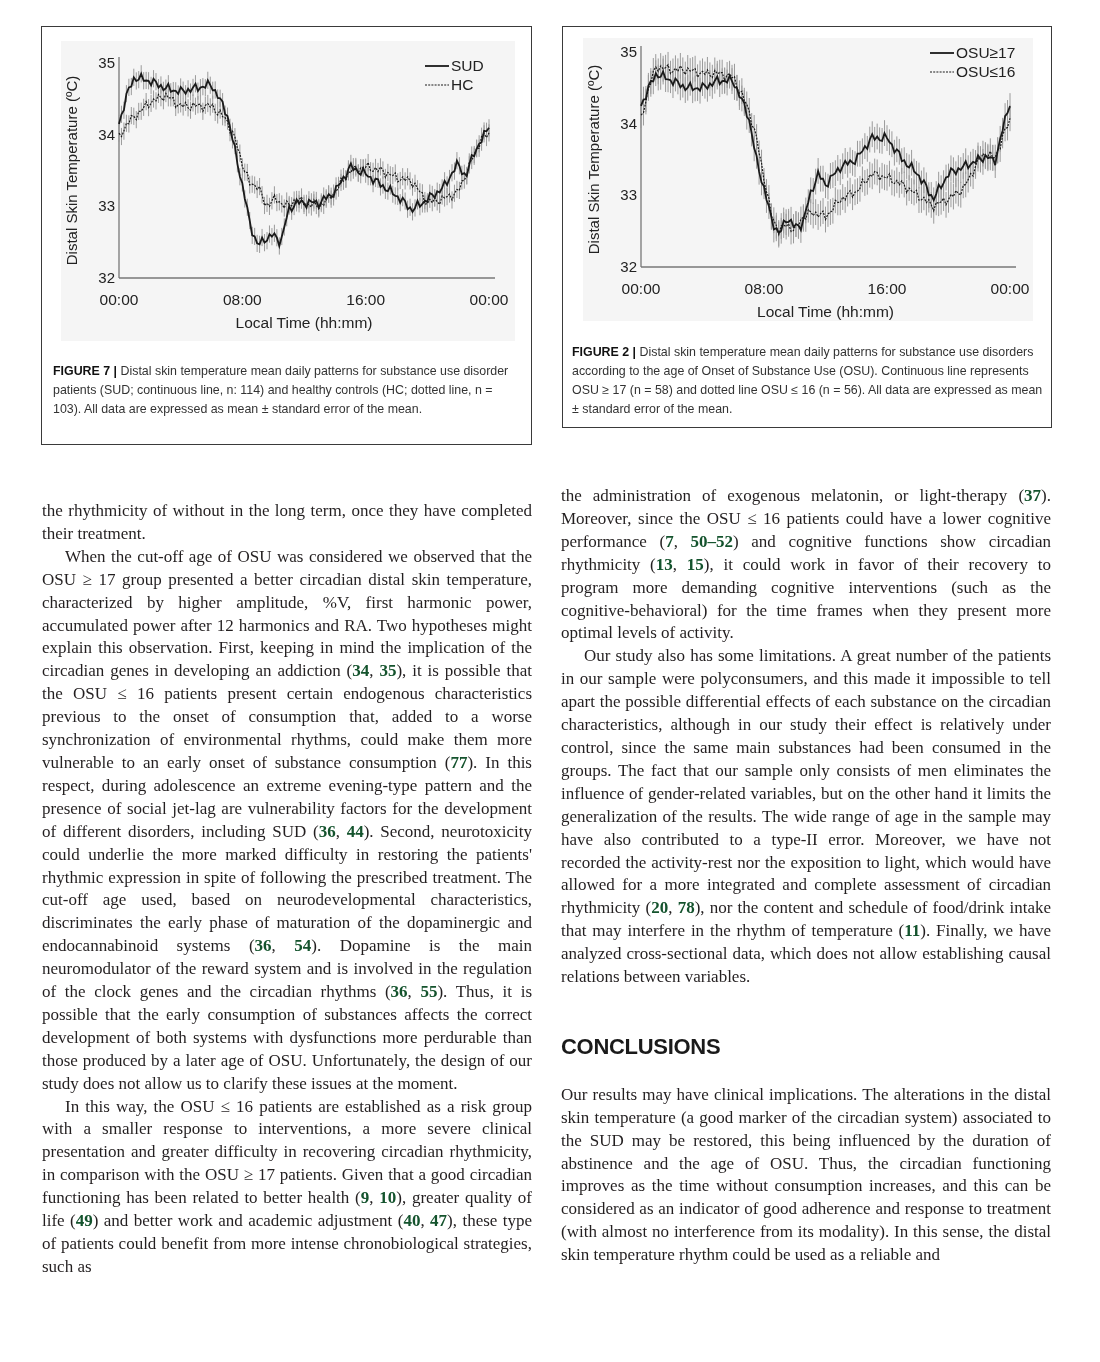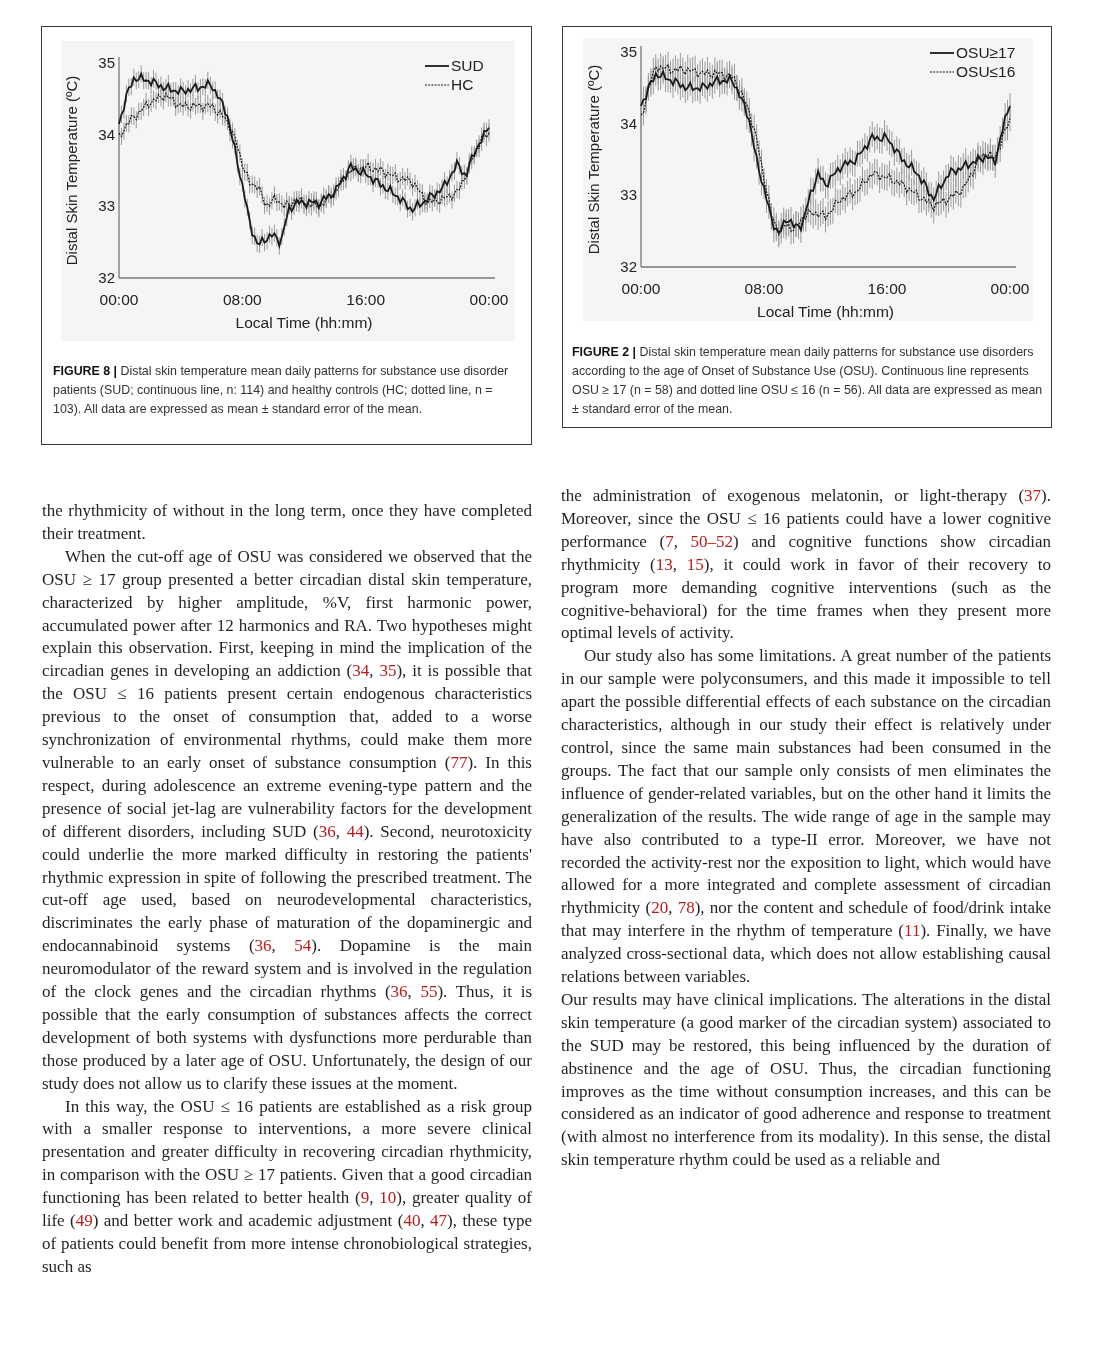--- a/index.html
+++ b/index.html
@@ -15,21 +15,21 @@
   .caption { position: absolute; font-family: "Liberation Sans", sans-serif; font-size: 12.4px;
              line-height: 19px; color: #333; }
   #fig1 .caption { left: 11px; top: 335px; width: 470px; }
   #fig2 .caption { left: 9px; top: 316px; width: 475px; }
   .caption b { color: #111; }
   .col { position: absolute; font-size: 17px; line-height: 22.9px; text-align: justify; }
   .col p { margin: 0; }
   .col p.indent { text-indent: 23px; }
   #col-left { left: 42px; top: 500px; width: 490px; }
   #col-right { left: 561px; top: 485px; width: 490px; }
-  .ref { color: #b91c1c; }
+  .ref { color: #14532d; font-weight: bold; }
   .section-heading { font-family: "Liberation Sans", sans-serif; font-weight: bold; font-size: 22px;
                      letter-spacing: -0.3px; margin: 47px 0 25px 0 !important; color: #1a1a1a; }
   text { font-family: "Liberation Sans", sans-serif; fill: #222; }
 </style>
 </head>
 <body>
 
 <div class="figbox" id="fig1">
   <div class="plotbg"></div>
   <svg class="chart" id="chart1" width="491" height="330">
@@ -352,21 +352,21 @@
         <line x1="447" y1="97.27834462503657" x2="447" y2="114.47834462503619"></line>
       </g>
       <polyline points="77.0,96.9 79.5,87.3 81.9,83.3 84.4,66.7 86.9,60.4 89.3,59.6 91.8,50.3 94.3,54.0 96.7,52.7 99.2,46.8 101.7,53.8 104.1,53.5 106.6,53.8 109.1,58.4 111.5,51.7 114.0,54.7 116.5,60.6 118.9,57.9 121.4,63.3 123.9,61.1 126.3,56.8 128.8,64.7 131.3,63.6 133.7,63.8 136.2,67.0 138.7,60.0 141.1,63.1 143.6,66.8 146.1,61.8 148.5,65.0 151.0,60.4 153.5,56.8 155.9,64.1 158.4,60.6 160.9,59.7 163.3,60.8 165.8,53.3 168.3,58.2 170.7,63.3 173.2,63.0 175.7,71.0 178.1,71.3 180.6,74.7 183.1,87.2 185.5,89.1 188.0,100.3 190.5,112.9 192.9,118.6 195.4,136.8 197.9,149.7 200.3,155.9 202.8,172.0 205.3,180.3 207.7,193.5 210.2,208.4 212.7,209.4 215.1,216.4 217.6,217.3 220.1,210.5 222.5,215.7 225.0,213.7 227.5,207.1 229.9,209.7 232.4,206.3 234.9,210.7 237.3,219.0 239.8,209.5 242.3,200.1 244.7,190.7 247.2,179.0 249.7,184.3 252.1,179.5 254.6,172.4 257.1,176.8 259.5,173.2 262.0,176.3 264.5,180.7 266.9,172.8 269.4,174.8 271.9,175.8 274.3,173.5 276.8,180.5 279.3,174.9 281.7,169.0 284.2,172.3 286.7,167.3 289.1,169.2 291.6,169.9 294.1,158.9 296.5,158.4 299.0,155.4 301.5,149.6 303.9,151.8 306.4,141.9 308.9,136.4 311.3,143.2 313.8,141.0 316.3,145.9 318.7,147.7 321.2,141.0 323.7,147.2 326.1,149.6 328.6,149.9 331.1,156.6 333.5,151.5 336.0,152.3 338.5,159.9 340.9,158.0 343.4,163.4 345.9,164.1 348.3,159.0 350.8,167.1 353.3,168.9 355.7,169.4 358.2,175.7 360.7,170.7 363.1,174.1 365.6,182.2 368.1,180.3 370.5,184.9 373.0,181.0 375.5,173.8 377.9,179.7 380.4,176.9 382.9,173.6 385.3,174.9 387.8,166.1 390.3,167.4 392.7,170.9 395.2,164.2 397.7,165.5 400.1,160.9 402.6,153.8 405.1,158.0 407.5,151.5 410.0,145.8 412.5,144.1 414.9,133.7 417.4,138.8 419.9,147.3 422.3,146.2 424.8,149.1 427.3,137.9 429.7,128.0 432.2,129.3 434.7,121.8 437.1,116.8 439.6,115.2 442.1,103.9 444.5,104.3 447.0,100.8" fill="none" stroke="#1a1a1a" stroke-width="1.8"></polyline>
       <polyline points="77.0,106.2 79.5,109.5 81.9,104.1 84.4,96.3 86.9,96.9 89.3,88.6 91.8,89.3 94.3,92.6 96.7,84.4 99.2,84.2 101.7,80.4 104.1,74.6 106.6,80.6 109.1,76.3 111.5,72.0 114.0,73.9 116.5,67.4 118.9,70.7 121.4,73.7 123.9,66.5 126.3,70.8 128.8,70.9 131.3,70.7 133.7,80.5 136.2,77.8 138.7,76.8 141.1,80.0 143.6,75.4 146.1,80.8 148.5,83.2 151.0,75.9 153.5,79.2 155.9,77.7 158.4,77.1 160.9,84.3 163.3,78.3 165.8,76.5 168.3,80.0 170.7,77.2 173.2,85.3 175.7,87.9 178.1,83.0 180.6,89.7 183.1,90.6 185.5,94.1 188.0,105.7 190.5,104.1 192.9,109.7 195.4,121.5 197.9,126.1 200.3,139.9 202.8,145.1 205.3,145.5 207.7,157.9 210.2,157.2 212.7,158.0 215.1,162.4 217.6,159.6 220.1,167.8 222.5,178.5 225.0,176.3 227.5,179.4 229.9,173.8 232.4,167.9 234.9,175.6 237.3,174.8 239.8,176.9 242.3,181.0 244.7,174.0 247.2,177.5 249.7,178.8 252.1,173.0 254.6,175.9 257.1,172.5 259.5,170.0 262.0,178.5 264.5,176.3 266.9,177.8 269.4,180.0 271.9,172.9 274.3,178.5 276.8,181.9 279.3,176.6 281.7,178.4 284.2,170.8 286.7,166.8 289.1,172.1 291.6,166.1 294.1,164.1 296.5,161.2 299.0,151.2 301.5,154.2 303.9,152.4 306.4,144.8 308.9,145.7 311.3,139.7 313.8,139.5 316.3,146.1 318.7,140.6 321.2,140.9 323.7,140.3 326.1,135.6 328.6,143.7 331.1,144.3 333.5,140.5 336.0,144.5 338.5,139.9 340.9,143.0 343.4,150.5 345.9,145.4 348.3,147.8 350.8,148.6 353.3,146.0 355.7,154.8 358.2,153.5 360.7,149.8 363.1,153.9 365.6,149.8 368.1,153.9 370.5,160.1 373.0,156.3 375.5,161.7 377.9,164.8 380.4,165.8 382.9,177.1 385.3,176.7 387.8,172.3 390.3,175.7 392.7,171.0 395.2,174.9 397.7,177.3 400.1,169.0 402.6,171.0 405.1,169.6 407.5,167.1 410.0,173.0 412.5,166.3 414.9,162.4 417.4,163.4 419.9,154.0 422.3,153.1 424.8,148.4 427.3,134.9 429.7,133.5 432.2,127.5 434.7,121.1 437.1,121.3 439.6,109.2 442.1,106.8 444.5,110.5 447.0,105.9" fill="none" stroke="#1a1a1a" stroke-width="1.2" stroke-dasharray="2,1.2"></polyline>
       <line x1="383" y1="39" x2="407" y2="39" stroke="#1a1a1a" stroke-width="1.8"></line>
       <text x="409" y="44" font-size="15.5">SUD</text>
       <line x1="383" y1="58" x2="407" y2="58" stroke="#1a1a1a" stroke-width="1.2" stroke-dasharray="2,1.2"></line>
       <text x="409" y="63" font-size="15.5">HC</text>
     </svg>
   <div class="caption">
-    <b>FIGURE 8 |</b><span> Distal skin temperature mean daily patterns for substance use disorder patients (SUD; continuous line, n: 114) and healthy controls (HC; dotted line, n = 103). All data are expressed as mean ± standard error of the mean.</span>
+    <b>FIGURE 7 |</b><span> Distal skin temperature mean daily patterns for substance use disorder patients (SUD; continuous line, n: 114) and healthy controls (HC; dotted line, n = 103). All data are expressed as mean ± standard error of the mean.</span>
   </div>
 </div>
 
 <div class="figbox" id="fig2">
   <div class="plotbg"></div>
   <svg class="chart" id="chart2" width="490" height="310">
       <line x1="78" y1="19" x2="78" y2="240" stroke="#777" stroke-width="1.3"></line>
       <line x1="78" y1="240" x2="453" y2="240" stroke="#777" stroke-width="1.3"></line>
       <text x="74" y="245" text-anchor="end" font-size="15">32</text>
       <text x="74" y="173.33333333333334" text-anchor="end" font-size="15">33</text>
@@ -699,16 +699,17 @@
 <div class="col" id="col-left">
     <p><span>the rhythmicity of without in the long term, once they have completed their treatment.</span></p>
     <p class="indent"><span>When the cut-off age of OSU was considered we observed that the OSU ≥ 17 group presented a better circadian distal skin temperature, characterized by higher amplitude, %V, first harmonic power, accumulated power after 12 harmonics and RA. Two hypotheses might explain this observation. First, keeping in mind the implication of the circadian genes in developing an addiction (</span><a class="ref">34</a><span>, </span><a class="ref">35</a><span>), it is possible that the OSU ≤ 16 patients present certain endogenous characteristics previous to the onset of consumption that, added to a worse synchronization of environmental rhythms, could make them more vulnerable to an early onset of substance consumption (</span><a class="ref">77</a><span>). In this respect, during adolescence an extreme evening-type pattern and the presence of social jet-lag are vulnerability factors for the development of different disorders, including SUD (</span><a class="ref">36</a><span>, </span><a class="ref">44</a><span>). Second, neurotoxicity could underlie the more marked difficulty in restoring the patients' rhythmic expression in spite of following the prescribed treatment. The cut-off age used, based on neurodevelopmental characteristics, discriminates the early phase of maturation of the dopaminergic and endocannabinoid systems (</span><a class="ref">36</a><span>, </span><a class="ref">54</a><span>). Dopamine is the main neuromodulator of the reward system and is involved in the regulation of the clock genes and the circadian rhythms (</span><a class="ref">36</a><span>, </span><a class="ref">55</a><span>). Thus, it is possible that the early consumption of substances affects the correct development of both systems with dysfunctions more perdurable than those produced by a later age of OSU. Unfortunately, the design of our study does not allow us to clarify these issues at the moment.</span></p>
     <p class="indent"><span>In this way, the OSU ≤ 16 patients are established as a risk group with a smaller response to interventions, a more severe clinical presentation and greater difficulty in recovering circadian rhythmicity, in comparison with the OSU ≥ 17 patients. Given that a good circadian functioning has been related to better health (</span><a class="ref">9</a><span>, </span><a class="ref">10</a><span>), greater quality of life (</span><a class="ref">49</a><span>) and better work and academic adjustment (</span><a class="ref">40</a><span>, </span><a class="ref">47</a><span>), these type of patients could benefit from more intense chronobiological strategies, such as</span></p>
   </div>
 <div class="col" id="col-right">
   <div id="right-paras">
       <p><span>the administration of exogenous melatonin, or light-therapy (</span><a class="ref">37</a><span>). Moreover, since the OSU ≤ 16 patients could have a lower cognitive performance (</span><a class="ref">7</a><span>, </span><a class="ref">50–52</a><span>) and cognitive functions show circadian rhythmicity (</span><a class="ref">13</a><span>, </span><a class="ref">15</a><span>), it could work in favor of their recovery to program more demanding cognitive interventions (such as the cognitive-behavioral) for the time frames when they present more optimal levels of activity.</span></p>
       <p class="indent"><span>Our study also has some limitations. A great number of the patients in our sample were polyconsumers, and this made it impossible to tell apart the possible differential effects of each substance on the circadian characteristics, although in our study their effect is relatively under control, since the same main substances had been consumed in the groups. The fact that our sample only consists of men eliminates the influence of gender-related variables, but on the other hand it limits the generalization of the results. The wide range of age in the sample may have also contributed to a type-II error. Moreover, we have not recorded the activity-rest nor the exposition to light, which would have allowed for a more integrated and complete assessment of circadian rhythmicity (</span><a class="ref">20</a><span>, </span><a class="ref">78</a><span>), nor the content and schedule of food/drink intake that may interfere in the rhythm of temperature (</span><a class="ref">11</a><span>). Finally, we have analyzed cross-sectional data, which does not allow establishing causal relations between variables.</span></p>
     </div>
+  <h2 class="section-heading">CONCLUSIONS</h2>
   <div id="concl-paras">
       <p><span>Our results may have clinical implications. The alterations in the distal skin temperature (a good marker of the circadian system) associated to the SUD may be restored, this being influenced by the duration of abstinence and the age of OSU. Thus, the circadian functioning improves as the time without consumption increases, and this can be considered as an indicator of good adherence and response to treatment (with almost no interference from its modality). In this sense, the distal skin temperature rhythm could be used as a reliable and</span></p>
     </div>
 </div>
 
 </body></html>

